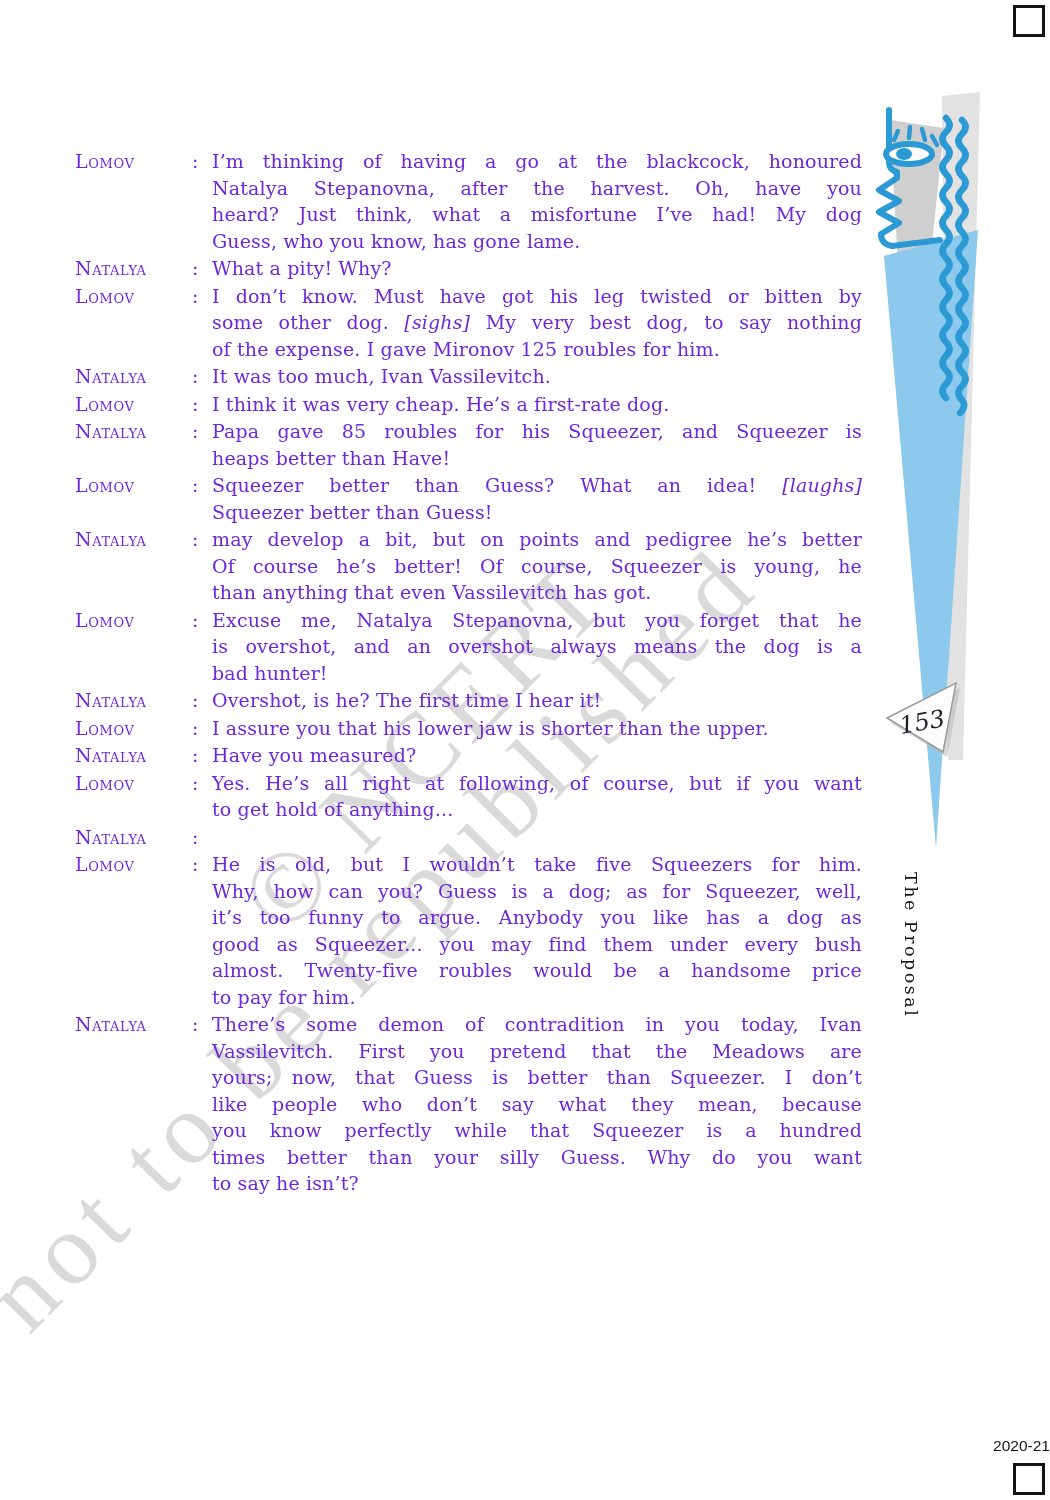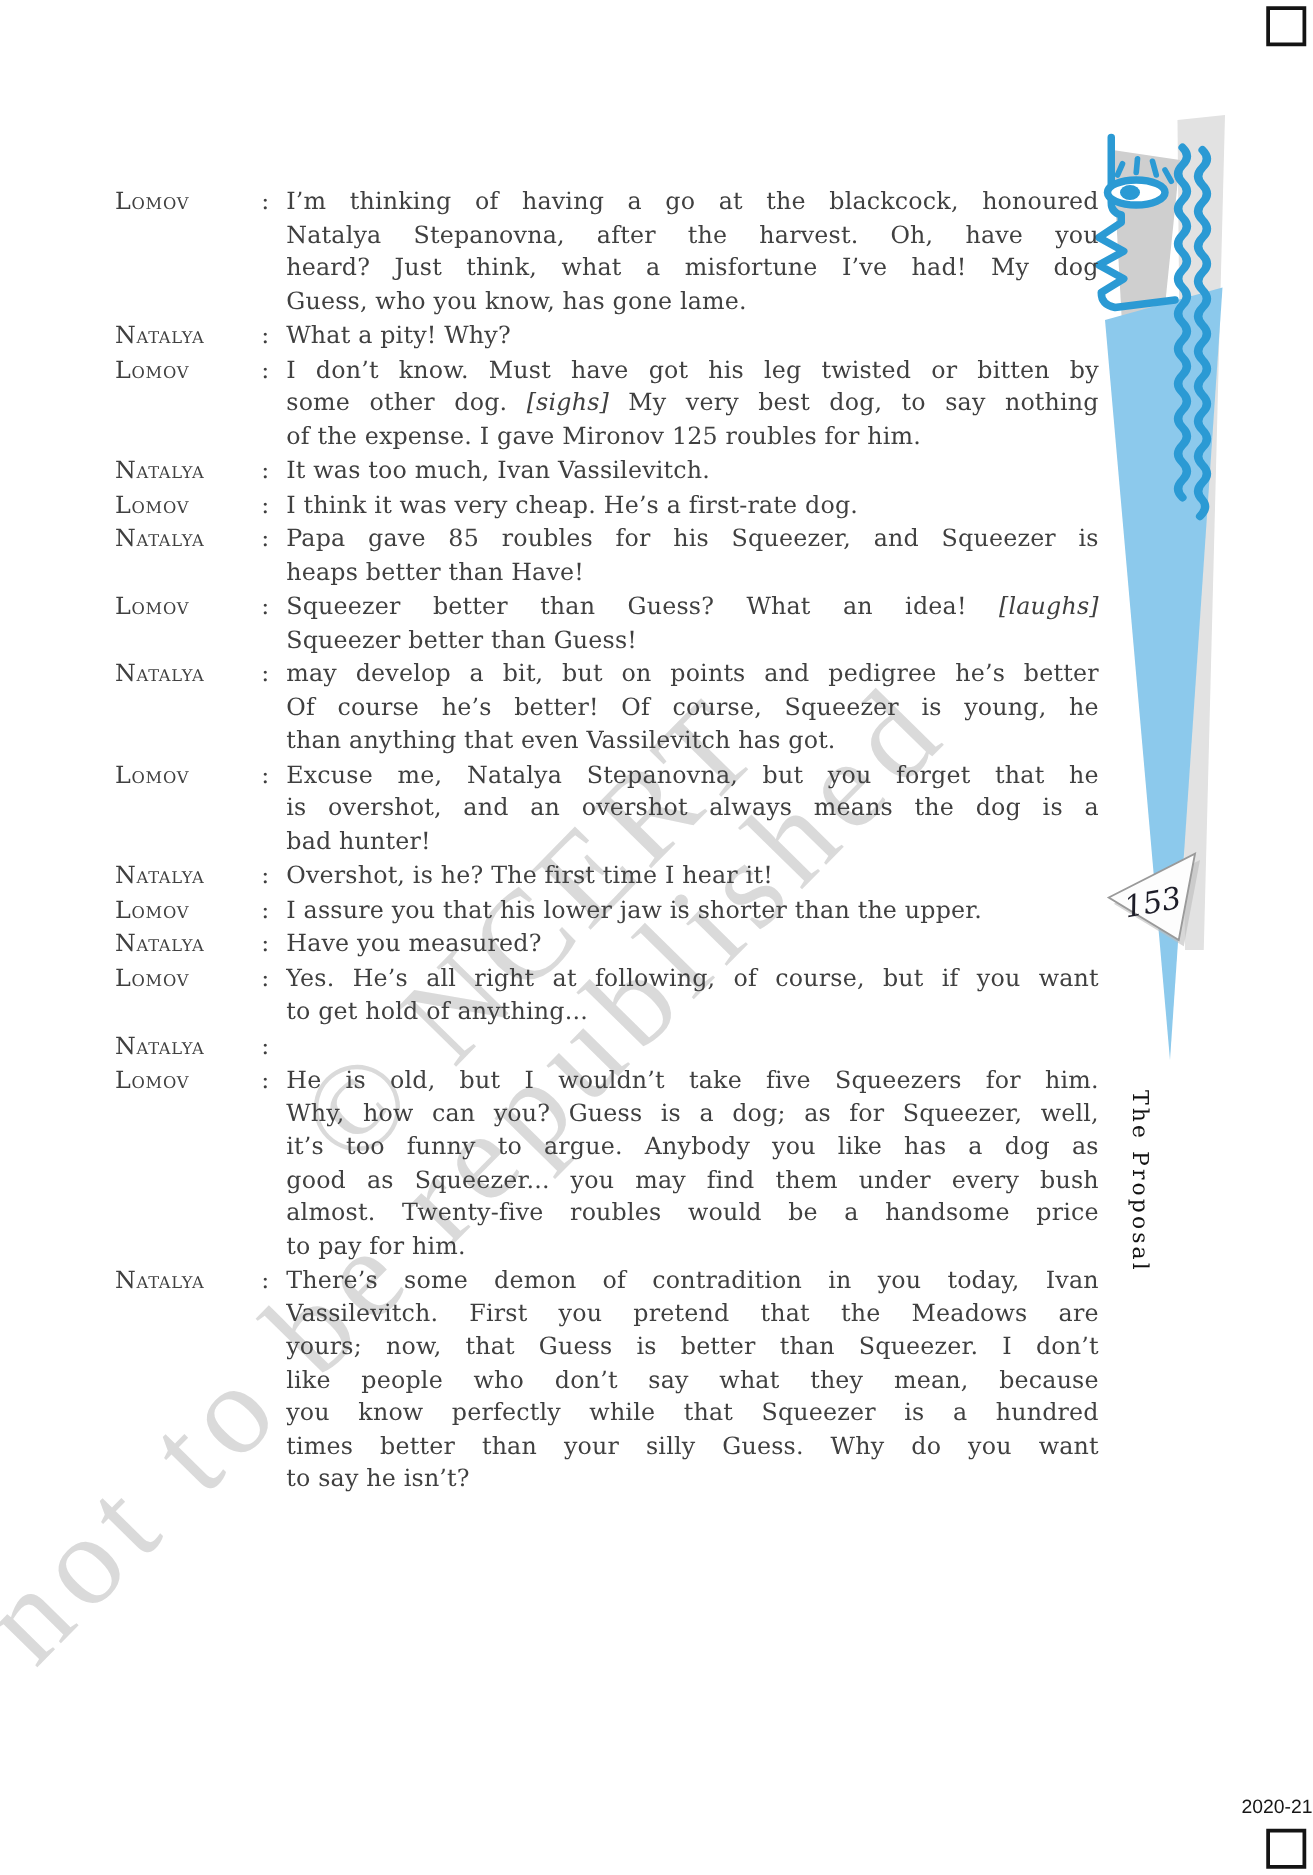--- a/index.html
+++ b/index.html
@@ -10,21 +10,21 @@
   .art{position:absolute;left:855px;top:90px;width:145px;height:970px;z-index:0;}
 
   
   .wm{position:absolute;z-index:1;white-space:nowrap;color:#d4d4d4;opacity:.85;
       font-family:"Liberation Serif",serif;transform:rotate(-45.5deg);transform-origin:left bottom;
       pointer-events:none;}
   .wm1{left:300px;top:838px;font-size:102px;letter-spacing:6px;}
   .wm2{left:46px;top:1236px;font-size:102px;letter-spacing:9px;}
 
   
-  .dialogue{position:absolute;left:92px;top:148px;width:790px;color:#404040;z-index:2;}
+  .dialogue{position:absolute;left:75px;top:148px;width:790px;color:#6d28d9;z-index:2;}
   .row{display:grid;grid-template-columns:117px 20px 650px;margin-bottom:1px;}
   .speaker{font-variant:small-caps;font-size:19px;line-height:26.5px;letter-spacing:.6px;}
   .colon{font-size:19px;line-height:26.5px;}
   .text{font-size:19px;line-height:26.5px;letter-spacing:.15px;}
   .line{text-align:justify;text-align-last:justify;}
   .line.last{text-align-last:left;}
   .text em{}
 
   
   .side-title{position:absolute;left:901px;top:872px;height:150px;z-index:2;

